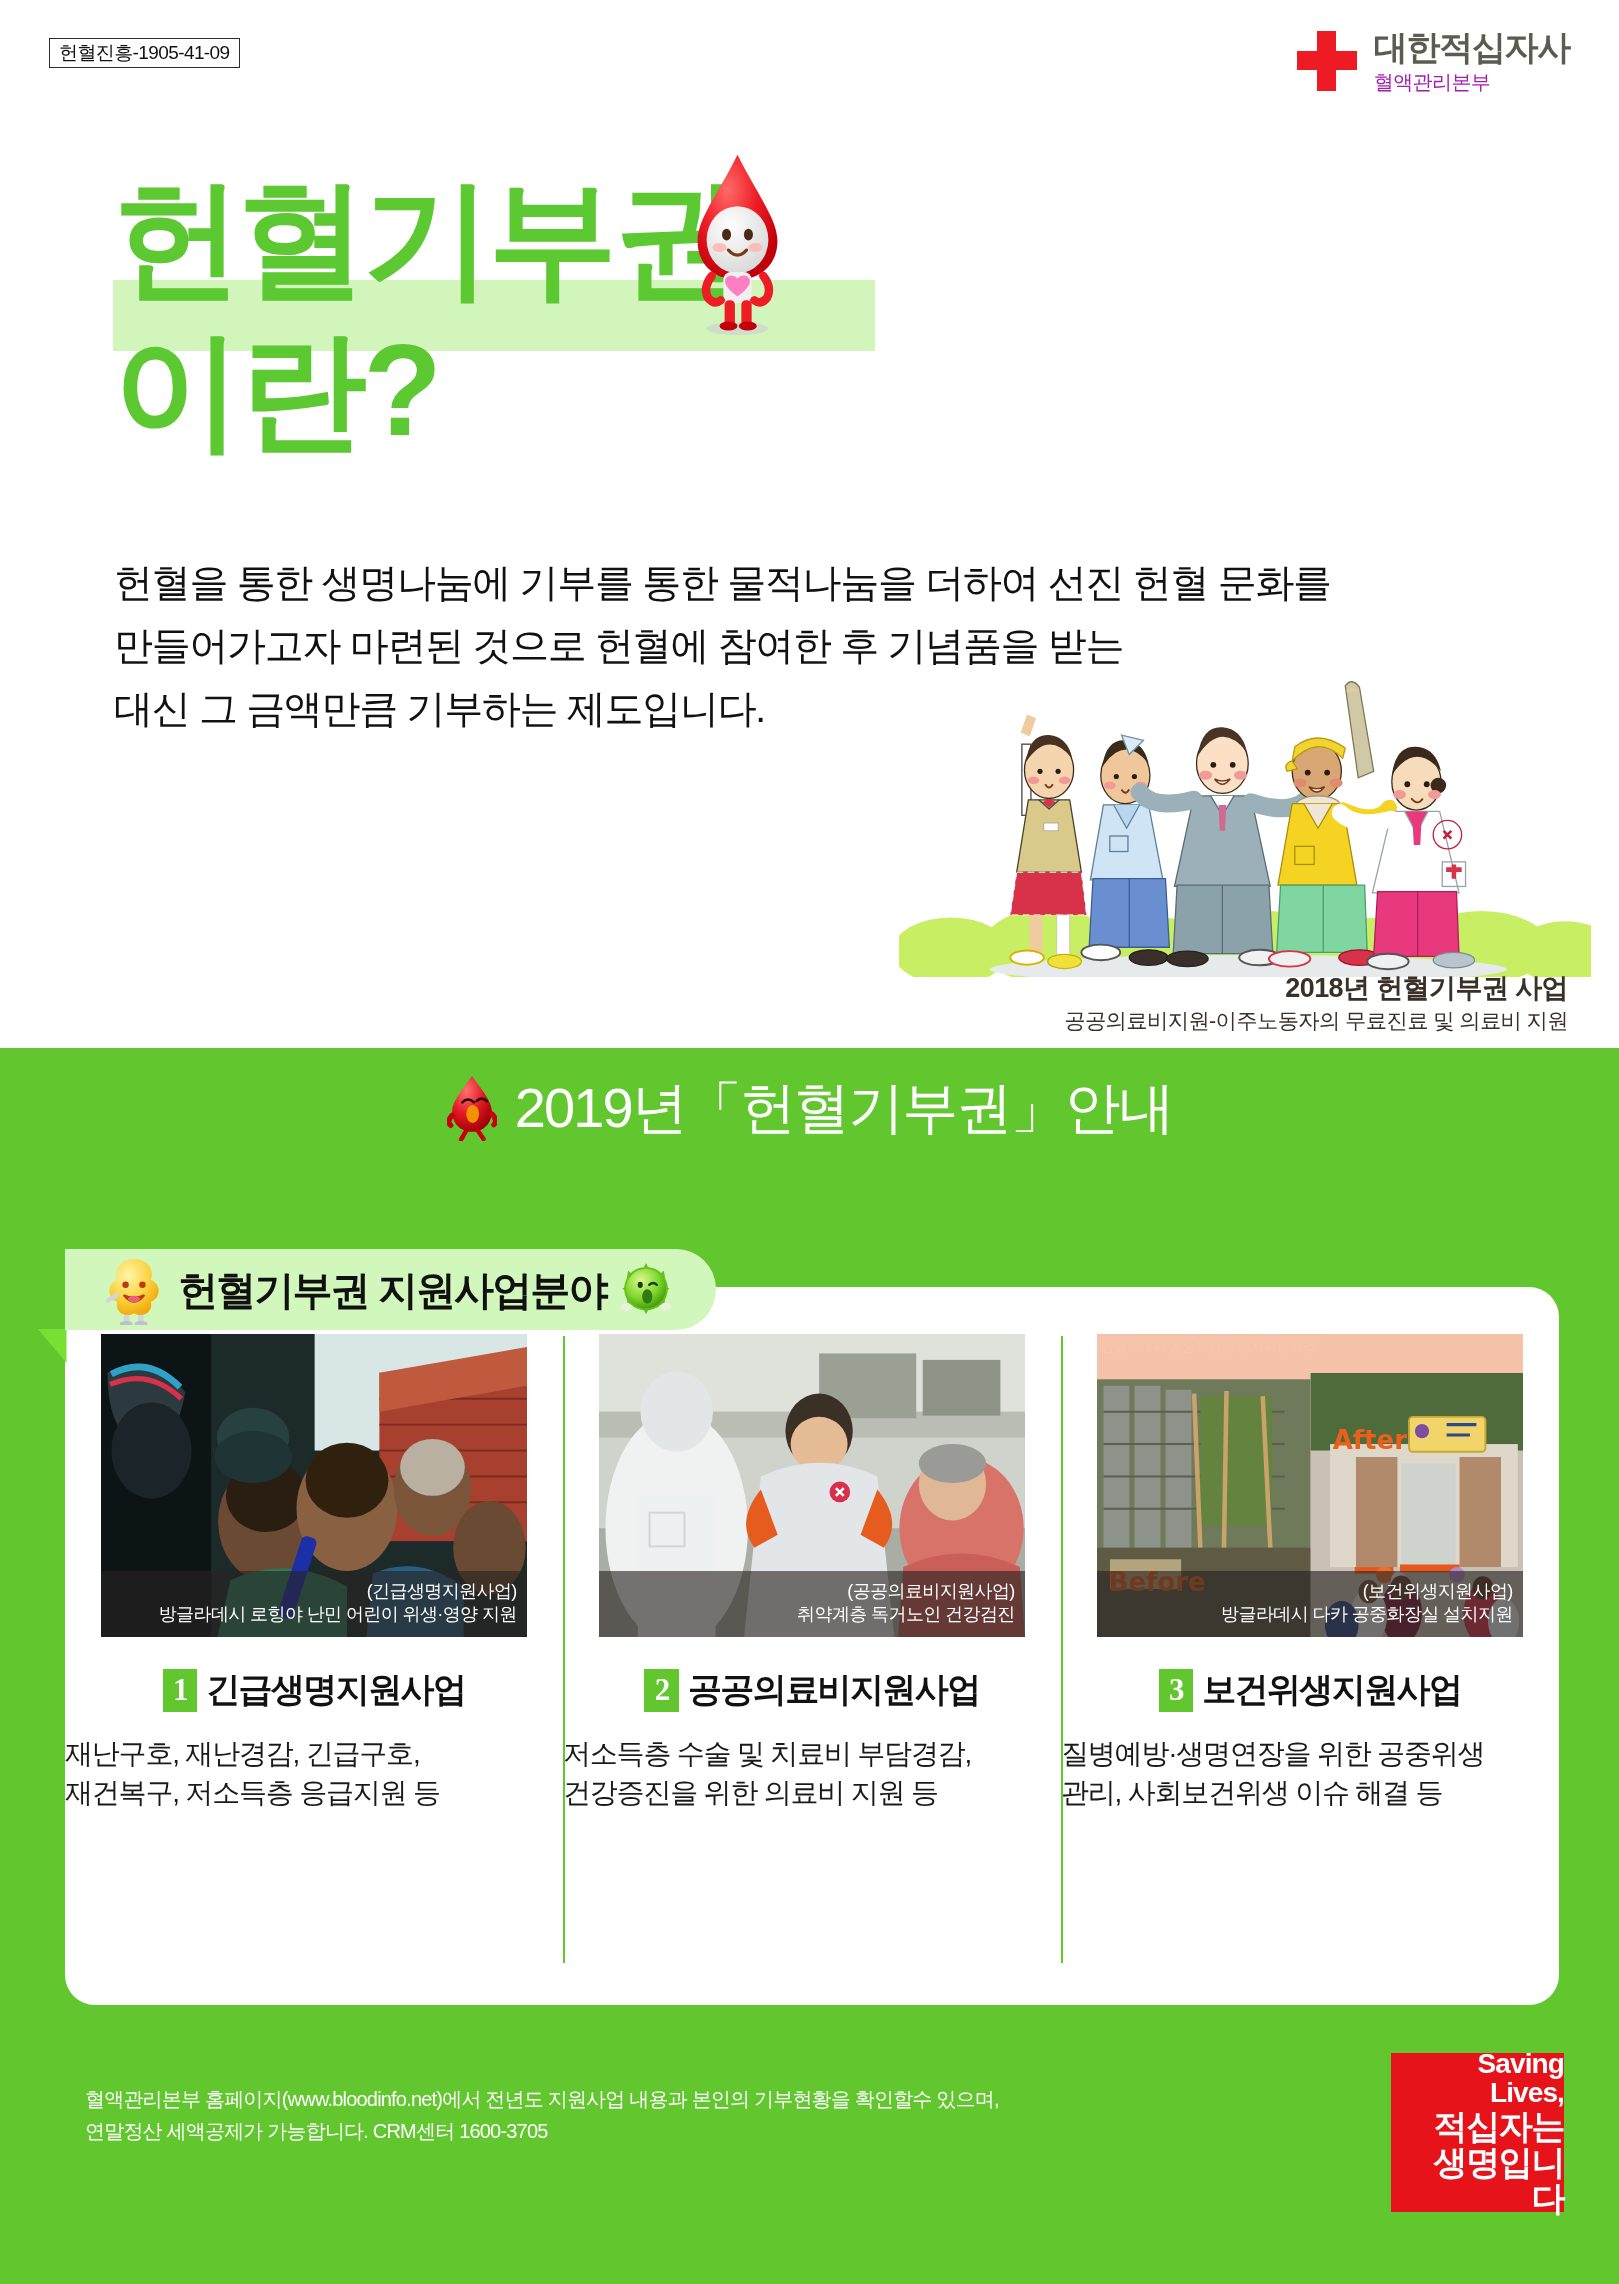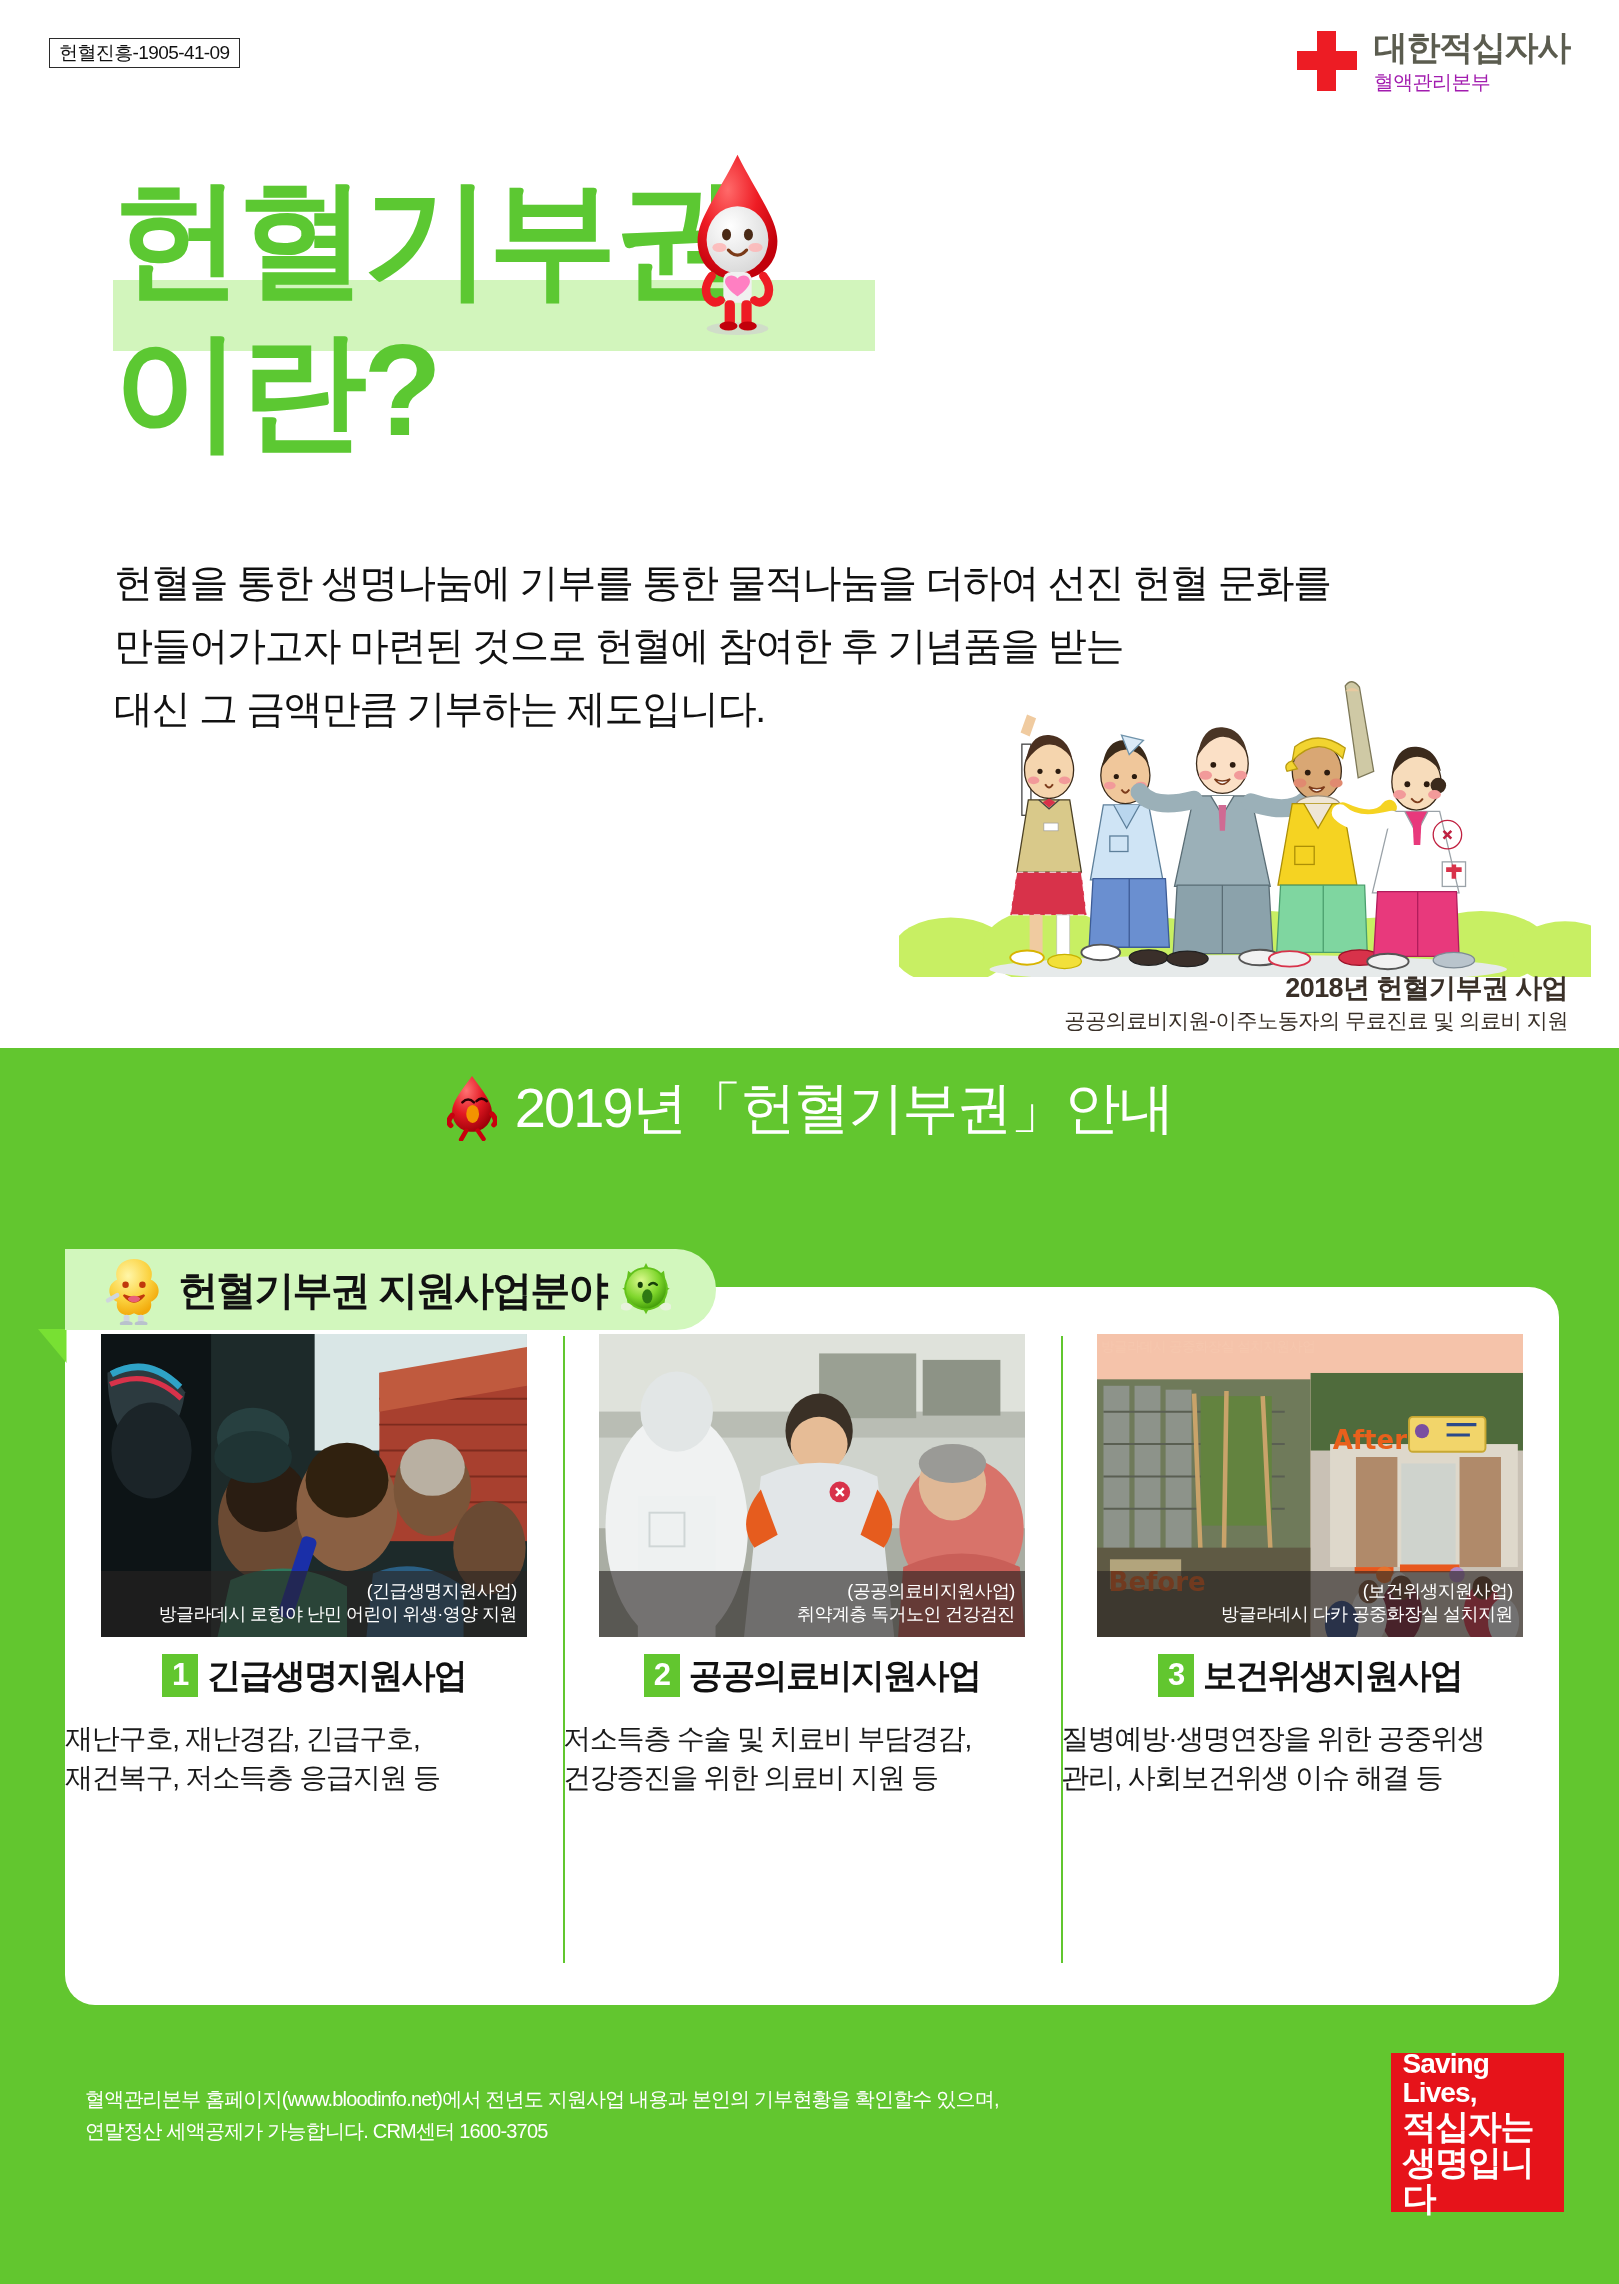--- a/index.html
+++ b/index.html
@@ -265,28 +265,29 @@
     background: rgba(40,36,34,0.62);
     color: #ffffff;
     font-size: 18px;
     line-height: 1.3;
     letter-spacing: -0.6px;
   }
   .photo-cap .p1 { display: block; }
   .photo-cap .p2 { display: block; }
 
   .item-title {
-    margin-top: 17px;
+    margin-top: 32px;
     text-align: center;
     font-size: 34px;
     font-weight: bold;
     color: #111111;
     letter-spacing: -1.6px;
     line-height: 1;
     white-space: nowrap;
+    font-family: Liberation Serif, serif;
   }
   .item-num {
     display: inline-block;
     background: #62c62f;
     color: #ffffff;
     font-weight: bold;
     font-size: 31px;
     padding: 4.5px 10.3px 7.1px 10.3px;
     margin-right: 9px;
     vertical-align: middle;
@@ -319,20 +320,21 @@
     top: 1005px;
     width: 173px;
     height: 159px;
     background: #e6131a;
     color: #ffffff;
     display: flex;
     flex-direction: column;
     justify-content: center;
     padding-left: 11.6px;
     box-sizing: border-box;
+    text-align: right;
   }
   .slogan .en {
     font-size: 28px;
     font-weight: bold;
     letter-spacing: -0.9px;
     line-height: 1.05;
   }
   .slogan .kr {
     font-size: 34px;
     font-weight: bold;

